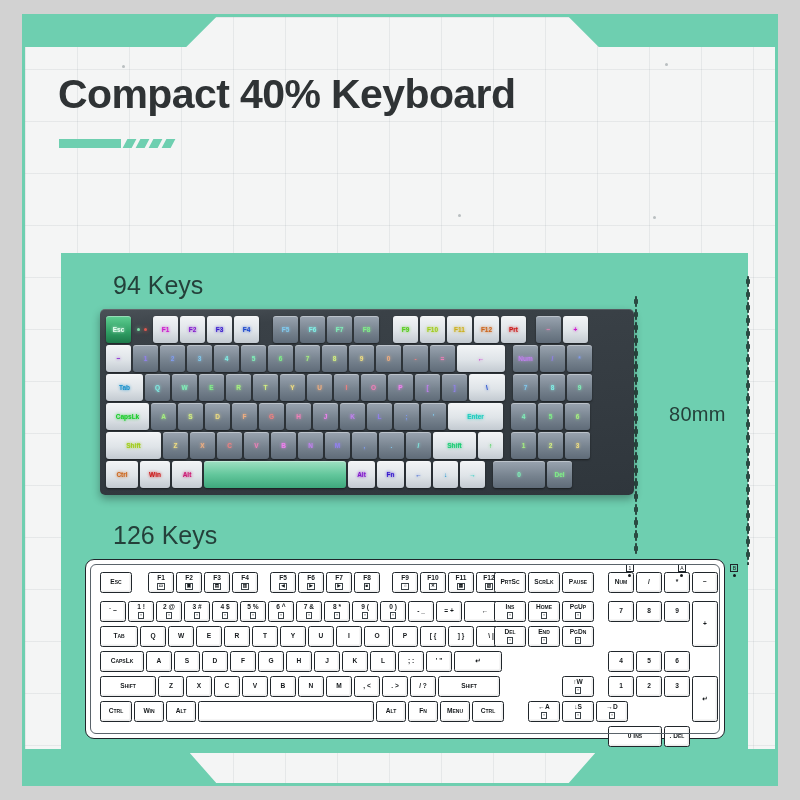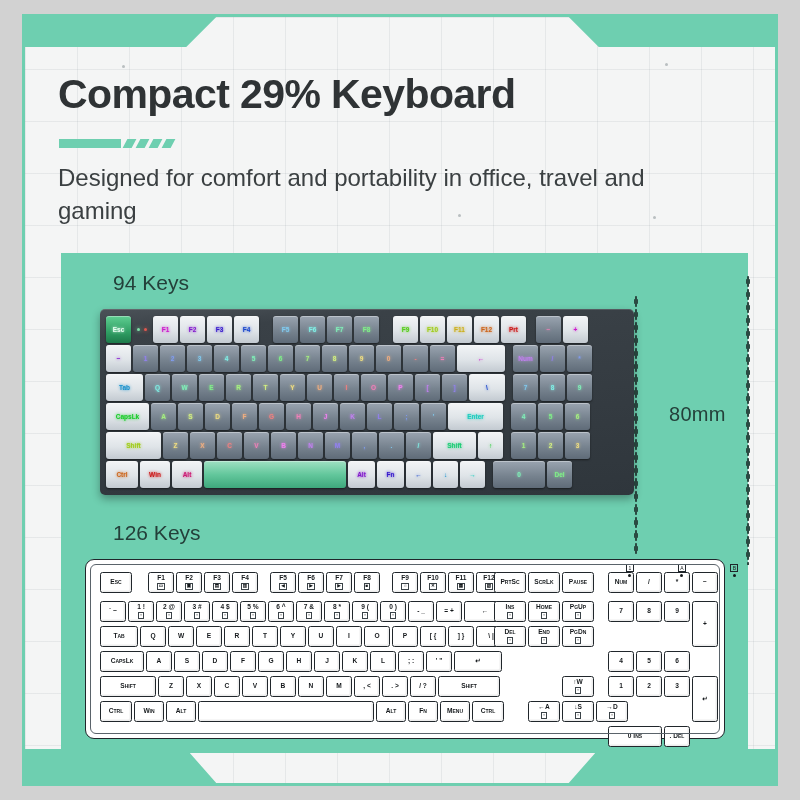--- a/index.html
+++ b/index.html
@@ -53,21 +53,21 @@
     font-size:24px; line-height:1.38; color:#3b4042;
   }
 
   
   #panel {
     position:absolute; left:36px; top:236px;
     width:687px; height:500px;
     background:#6ecfb0;
   }
   .panel-label {
-    position:absolute; font-size:21px; color:#24403a; font-weight:normal;
+    position:absolute; font-size:25px; color:#24403a; font-weight:normal;
   }
   #label-94  { left:52px; top:18px; }
   #label-104 { left:52px; top:268px; }
 
   
   #measure-text {
     position:absolute; left:608px; top:150px;
     font-size:20px; color:#24403a; letter-spacing:.3px;
   }
   .dotline {
@@ -139,31 +139,30 @@
   <div id="grid"></div>
 
   <div class="speck" style="left:97px;top:48px"></div>
   <div class="speck" style="left:640px;top:46px"></div>
   <div class="speck" style="left:433px;top:197px"></div>
   <div class="speck" style="left:628px;top:199px"></div>
 
   <div class="banner" id="banner-top"></div>
   <div class="banner" id="banner-bottom"></div>
 
-  <div id="title">Compact 29% Keyboard</div>
+  <div id="title">Compact 40% Keyboard</div>
 
   <div id="accent">
     <span class="bar"></span>
     <span class="dash"></span>
     <span class="dash"></span>
     <span class="dash"></span>
     <span class="dash"></span>
   </div>
 
-  <div id="subtitle">Designed for comfort and portability in office, travel and gaming</div>
 
   <div id="panel">
     <div class="panel-label" id="label-94">94 Keys</div>
     <div class="panel-label" id="label-104">126 Keys</div>
 
     <div class="dotline" id="dot-left"></div>
     <div class="dotline" id="dot-right"></div>
     <div id="measure-text">80mm</div>
 
     <div id="kb94">

